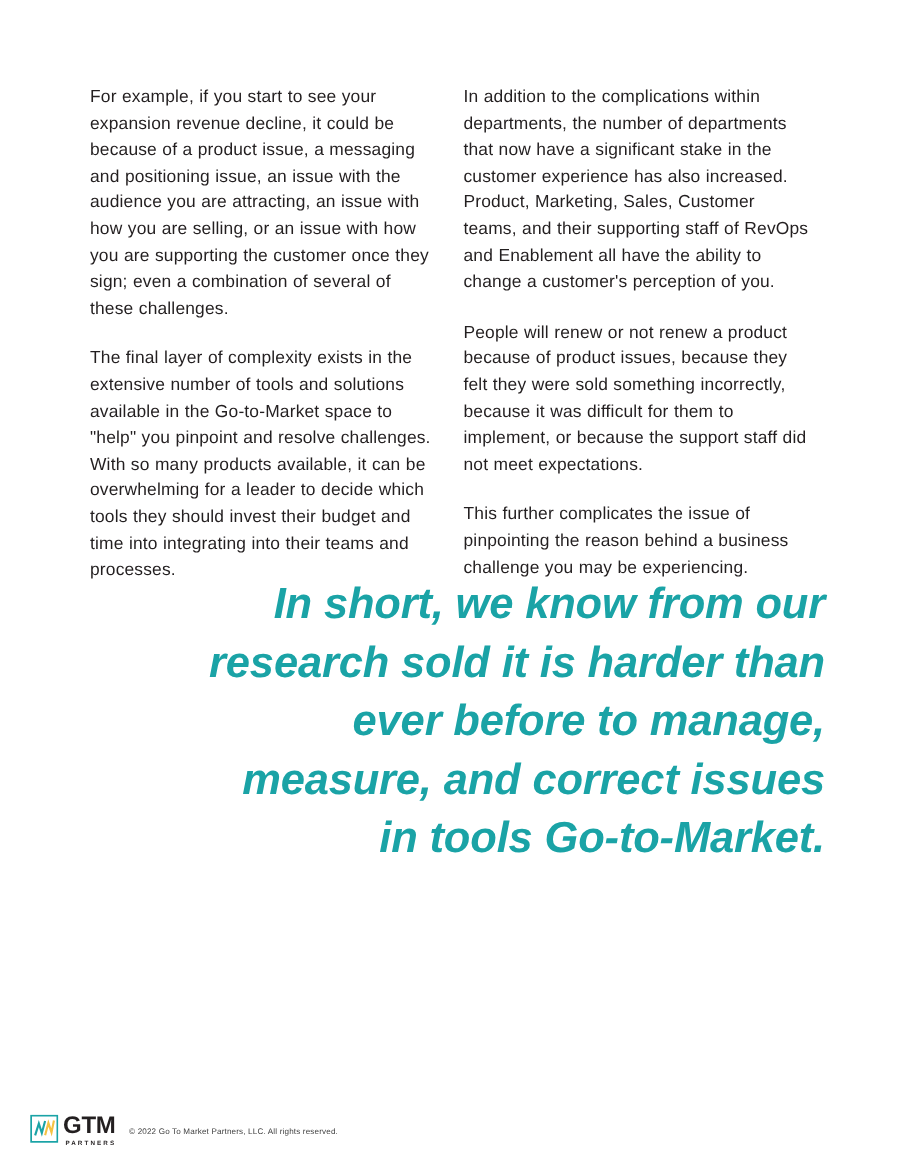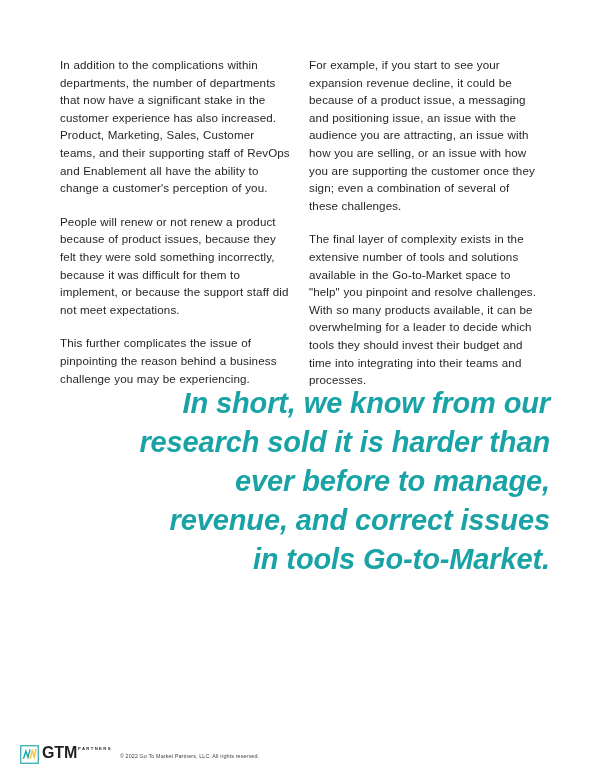--- a/index.html
+++ b/index.html
@@ -80,20 +80,21 @@
     gap: 3px;
   }
   .logo-mark {
     width: 19px;
     height: 19px;
     flex: 0 0 19px;
     display: block;
   }
   .logo-words {
     display: flex;
+    flex-direction: column;
     align-items: stretch;
     line-height: 1;
   }
   .logo-gtm {
     font-size: 16px;
     font-weight: bold;
     color: #231f20;
     letter-spacing: -0.01em;
     line-height: 15px;
   }
@@ -116,37 +117,37 @@
   }
 </style>
 </head>
 <body>
 
 <div class="page">
 
   <div class="columns">
 
     <div class="col">
+      <p>For example, if you start to see your expansion revenue decline, it could be because of a product issue, a messaging and positioning issue, an issue with the audience you are attracting, an issue with how you are selling, or an issue with how you are supporting the customer once they sign; even a combination of several of these challenges.</p>
+      <p>The final layer of complexity exists in the extensive number of tools and solutions available in the Go-to-Market space to "help" you pinpoint and resolve challenges. With so many products available, it can be overwhelming for a leader to decide which tools they should invest their budget and time into integrating into their teams and processes.</p>
+    </div>
+
+    <div class="col">
       <p>In addition to the complications within departments, the number of departments that now have a significant stake in the customer experience has also increased. Product, Marketing, Sales, Customer teams, and their supporting staff of RevOps and Enablement all have the ability to change a customer's perception of you.</p>
       <p>People will renew or not renew a product because of product issues, because they felt they were sold something incorrectly, because it was difficult for them to implement, or because the support staff did not meet expectations.</p>
       <p>This further complicates the issue of pinpointing the reason behind a business challenge you may be experiencing.</p>
-    </div>
-
-    <div class="col">
-      <p>For example, if you start to see your expansion revenue decline, it could be because of a product issue, a messaging and positioning issue, an issue with the audience you are attracting, an issue with how you are selling, or an issue with how you are supporting the customer once they sign; even a combination of several of these challenges.</p>
-      <p>The final layer of complexity exists in the extensive number of tools and solutions available in the Go-to-Market space to "help" you pinpoint and resolve challenges. With so many products available, it can be overwhelming for a leader to decide which tools they should invest their budget and time into integrating into their teams and processes.</p>
     </div>
 
   </div>
 
   <div class="pullquote">
     <span class="qline">In short, we know from our</span>
     <span class="qline">research sold it is harder than</span>
     <span class="qline">ever before to manage,</span>
-    <span class="qline">revenue, and correct issues</span>
+    <span class="qline">measure, and correct issues</span>
     <span class="qline">in tools Go-to-Market.</span>
   </div>
 
   <div class="footer">
 
     <div class="logo">
       <svg class="logo-mark" viewBox="0 0 20 20">
         <rect x="0.8" y="0.8" width="18.4" height="18.4" fill="none" stroke="#1aa3a6" stroke-width="1.2"></rect>
         <path d="M3.6 14.6 L6.2 6.4 L8.3 13.0 L10.6 4.6" fill="none" stroke="#1aa3a6" stroke-width="1.5" stroke-linejoin="miter"></path>
         <path d="M10.6 14.6 L12.9 6.0 L15.1 12.6 L16.8 4.2" fill="none" stroke="#f5c243" stroke-width="1.5" stroke-linejoin="miter"></path>

